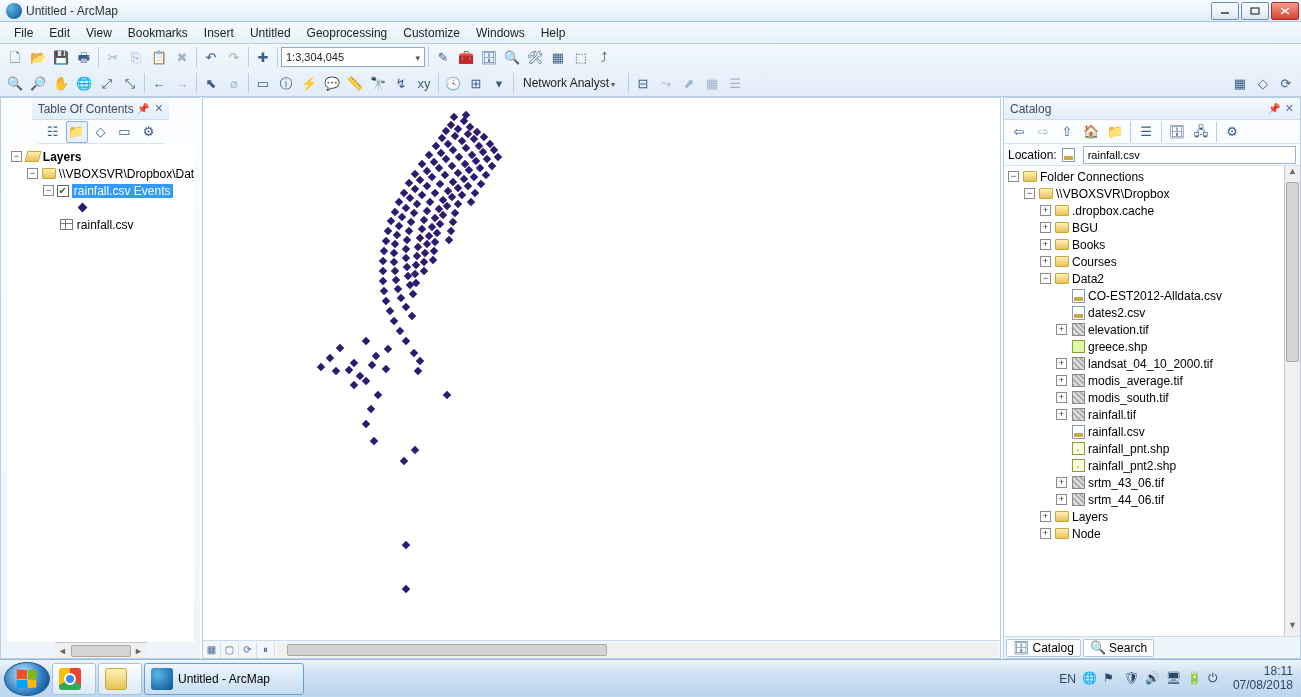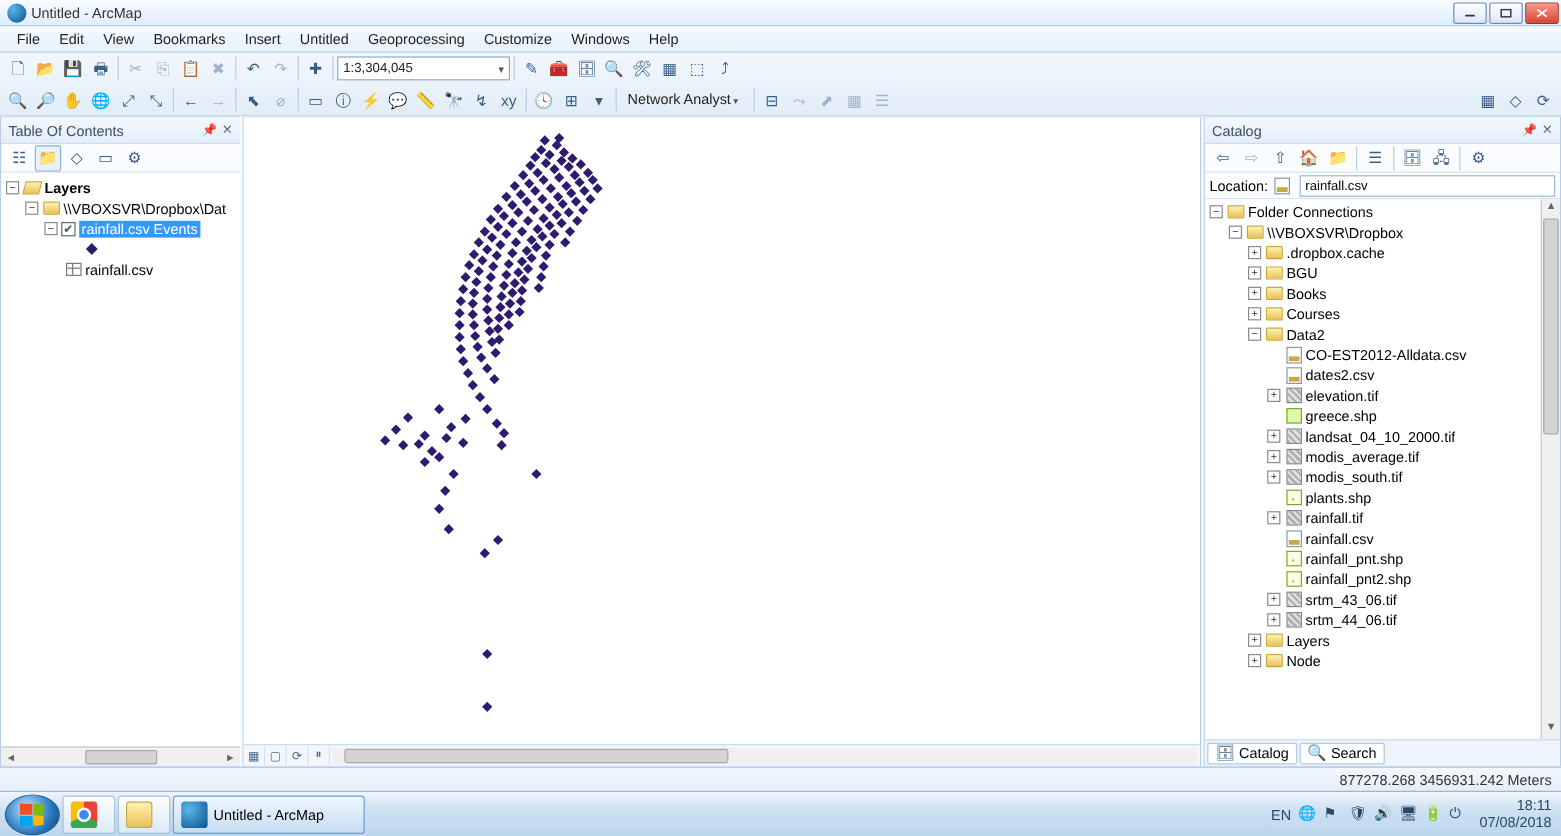--- a/index.html
+++ b/index.html
@@ -33,21 +33,21 @@
 
 .main { flex: 1; display: flex; overflow: hidden; background: #f9fcff; }
 .panel { background: linear-gradient(to bottom, #fbfdff, #eef4fb); border: 1px solid #b9cee6; display: flex; flex-direction: column; }
 .panel-header { height: 22px; background: linear-gradient(to bottom, #f3f8fd, #e3eef9); border-bottom: 1px solid #c9dbef; display: flex; align-items: center; padding: 0 6px; color: #3d4d63; }
 .panel-header .spacer { flex: 1; }
 .panel-header .pin { font-size: 10px; color: #5b7399; margin: 0 4px; cursor: default; }
 .panel-header .x { font-size: 11px; color: #5b7399; cursor: default; }
 .panel-toolbar { height: 24px; display: flex; align-items: center; gap: 2px; padding: 0 4px; border-bottom: 1px solid #d6e3f1; }
 
 
-.toc { width: 200px; border-right: none; }
+.toc { width: 200px; border-right: none; align-items: center; }
 .toc-body { flex: 1; background: #fff; overflow: auto; padding: 4px 0; }
 .tree-row { display: flex; align-items: center; height: 17px; white-space: nowrap; cursor: default; }
 .tree-toggle { width: 11px; height: 11px; border: 1px solid #8a8a8a; display: inline-flex; align-items: center; justify-content: center; font-size: 9px; line-height: 1; margin-right: 3px; color: #333; background: #fff; }
 .tree-icon { width: 16px; height: 14px; margin-right: 2px; display: inline-flex; align-items: center; justify-content: center; }
 .folder-icon { width: 14px; height: 11px; background: linear-gradient(to bottom, #fff1b5, #e8c257); border: 1px solid #c9a83a; border-radius: 1px; }
 .layers-icon { width: 14px; height: 11px; background: linear-gradient(to bottom, #fff1b5, #e8c257); border: 1px solid #c9a83a; transform: skewX(-15deg); }
 .sel { background: #3399ff; color: #fff; padding: 0 2px; }
 .diamond { width: 7px; height: 7px; background: #2e1a6e; transform: rotate(45deg); display: inline-block; margin-left: 2px; }
 .table-icon { width: 13px; height: 11px; border: 1px solid #7a7a7a; background: #fff; position: relative; }
 .table-icon::before { content: ""; position: absolute; top: 3px; left: 0; right: 0; height: 1px; background: #7a7a7a; }
@@ -693,27 +693,20 @@
               <span>modis_average.tif</span>
             </div>
             <div class="tree-row" style="padding-left: 52px;">
               <span class="tree-toggle">+</span>
               <span class="tree-icon">
                 <span class="raster-icon"></span>
               </span>
               <span>modis_south.tif</span>
             </div>
             <div class="tree-row" style="padding-left: 52px;">
-              <span style="display:inline-block;width:14px"></span>
-              <span class="tree-icon">
-                <span class="shp-icon pnt"></span>
-              </span>
-              <span>plants.shp</span>
-            </div>
-            <div class="tree-row" style="padding-left: 52px;">
               <span class="tree-toggle">+</span>
               <span class="tree-icon">
                 <span class="raster-icon"></span>
               </span>
               <span>rainfall.tif</span>
             </div>
             <div class="tree-row" style="padding-left: 52px;">
               <span style="display:inline-block;width:14px"></span>
               <span class="tree-icon">
                 <span class="file-icon csv"></span>
@@ -778,23 +771,20 @@
           </div>
         <div class="ctab">
             <span class="ico">🔍</span>
             <span>Search</span>
           </div>
       </div>
     </div>
 
   </div>
 
-  <div class="statusbar">
-    <span>877278.268 3456931.242 Meters</span>
-  </div>
 
   <div class="taskbar">
     <div class="start-orb">
         <div class="flag">
           <div></div>
           <div></div>
           <div></div>
           <div></div>
         </div>
       </div>

